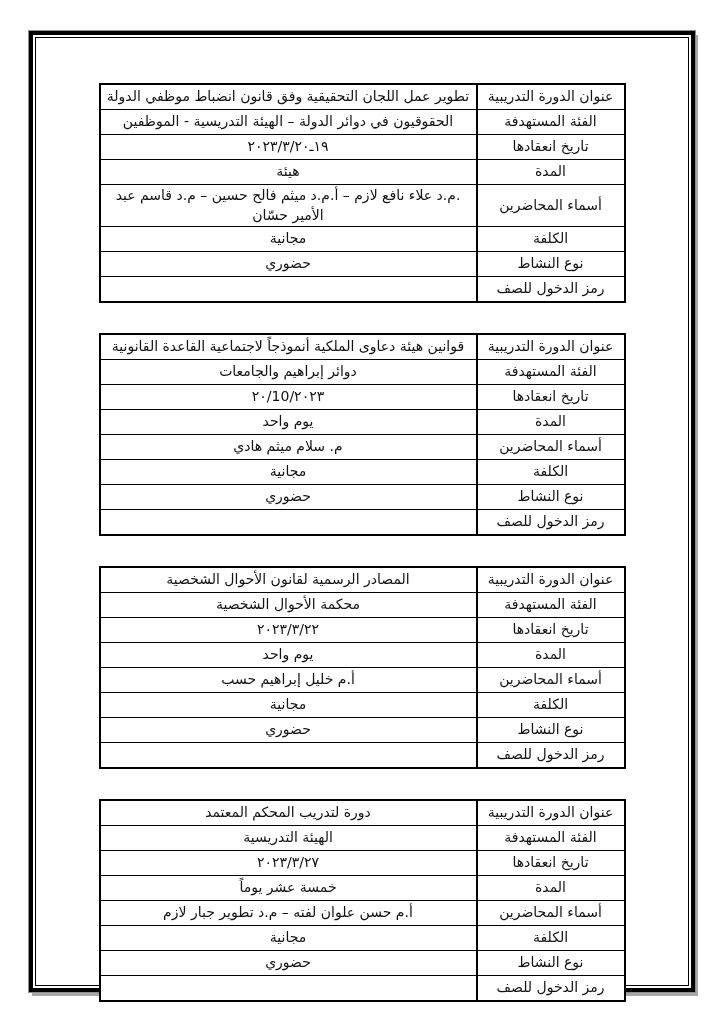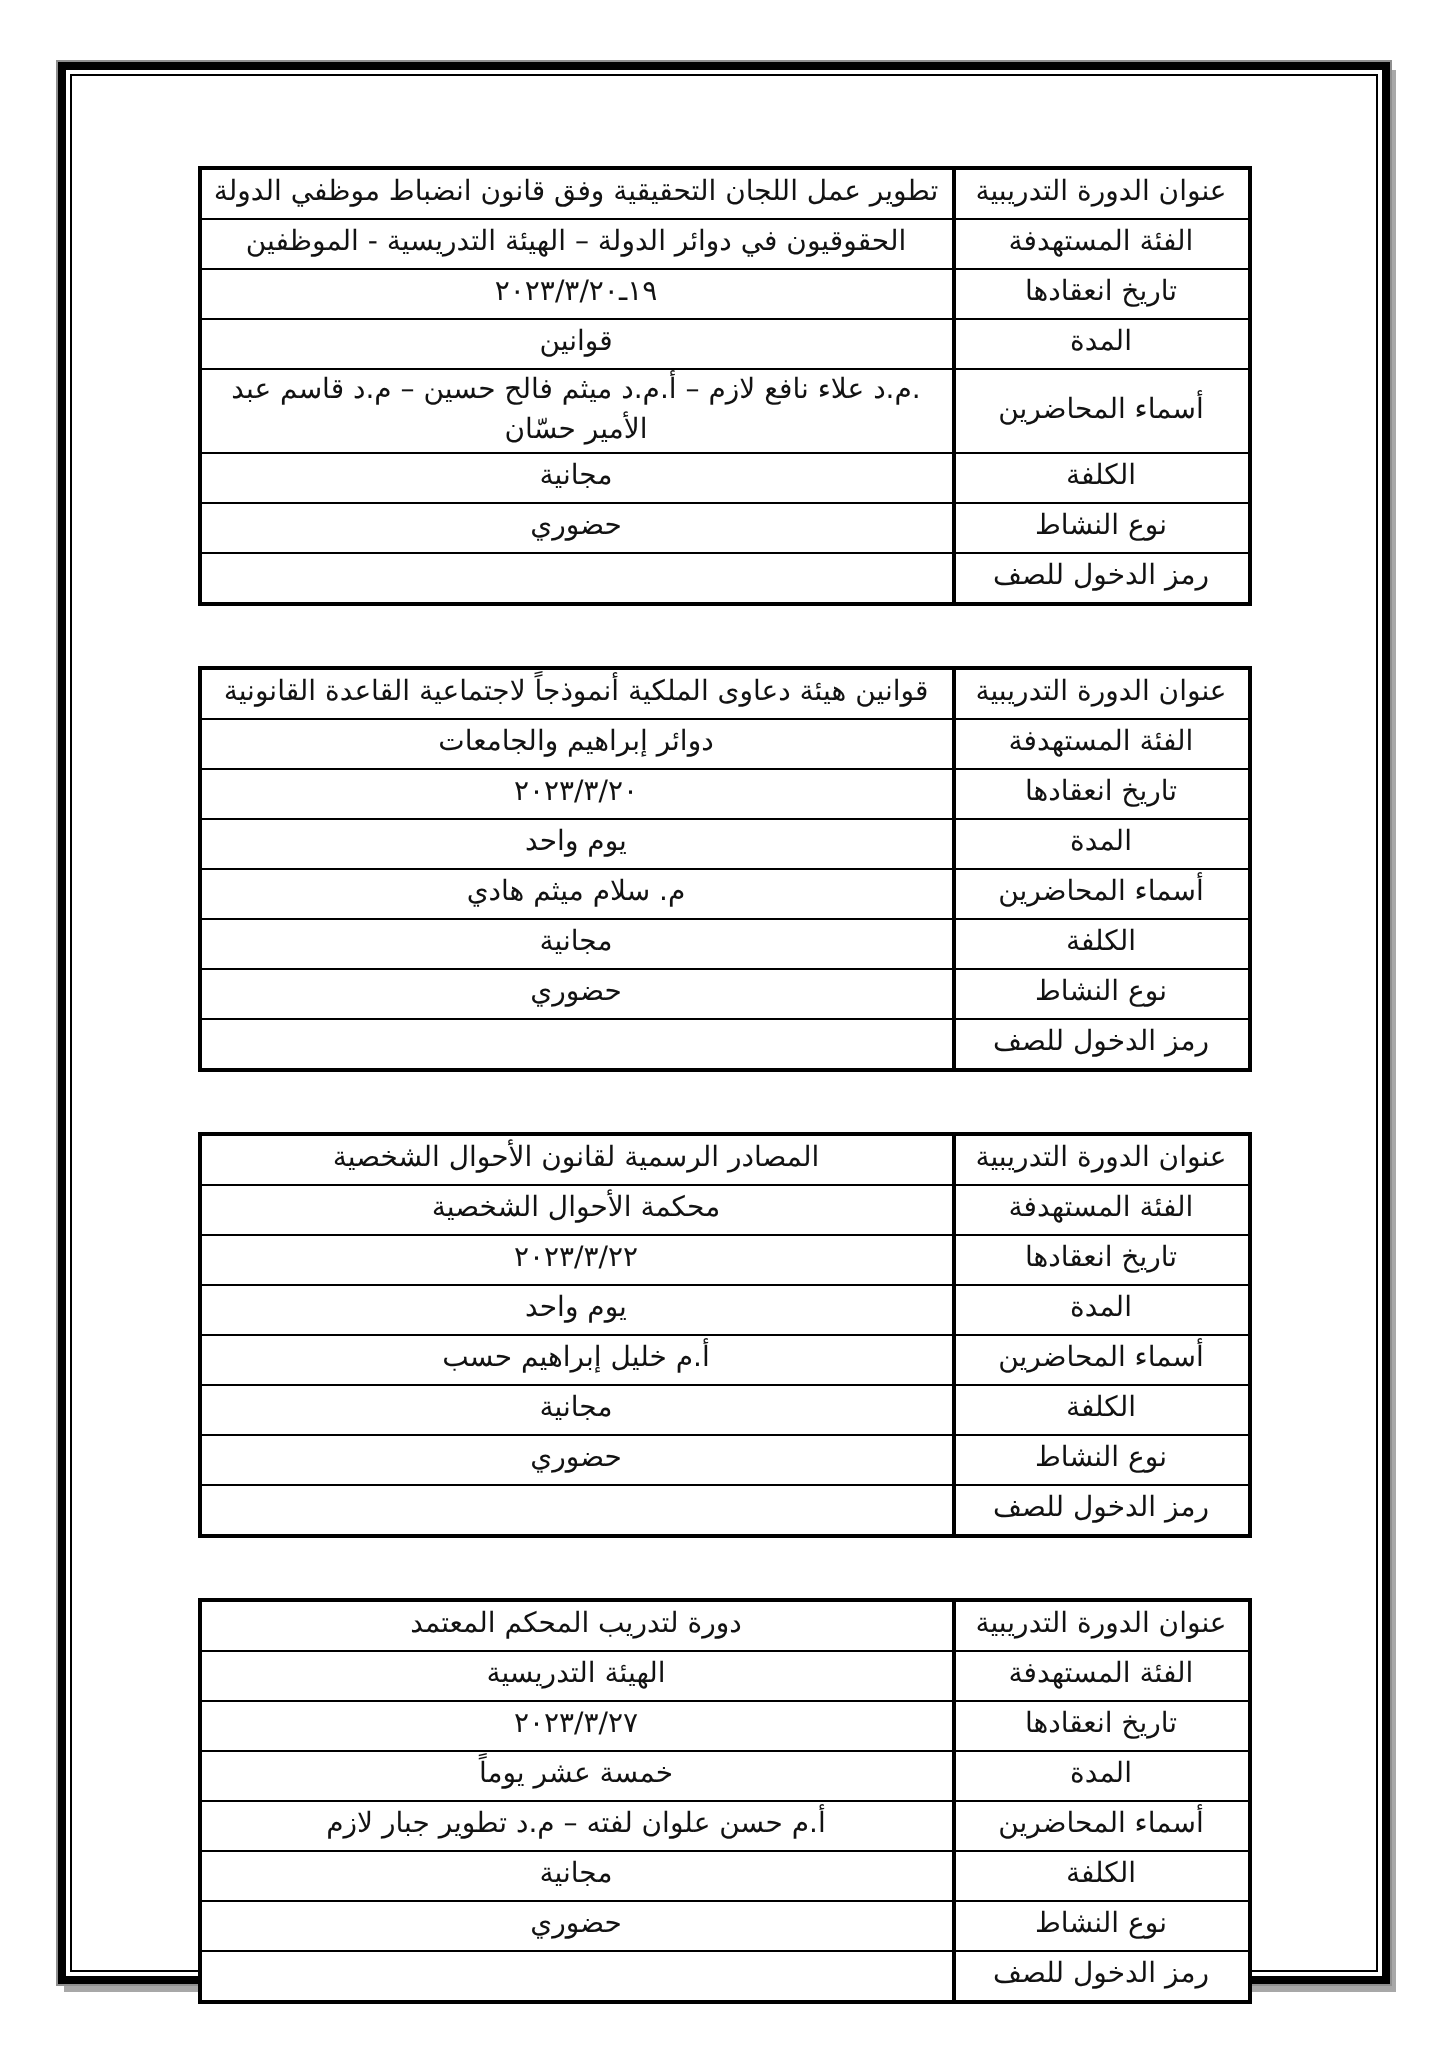--- a/index.html
+++ b/index.html
@@ -92,21 +92,21 @@
       <tr>
             <td class="label">الفئة المستهدفة</td>
             <td class="value">الحقوقيون في دوائر الدولة – الهيئة التدريسية - الموظفين</td>
           </tr>
       <tr>
             <td class="label">تاريخ انعقادها</td>
             <td class="value">١٩ـ٢٠٢٣/٣/٢٠</td>
           </tr>
       <tr>
             <td class="label">المدة</td>
-            <td class="value">قوانين</td>
+            <td class="value">هيئة</td>
           </tr>
       <tr>
             <td class="label">أسماء المحاضرين</td>
             <td class="value">.م.د علاء نافع لازم – أ.م.د ميثم فالح حسين – م.د قاسم عبد الأمير حسّان</td>
           </tr>
       <tr>
             <td class="label">الكلفة</td>
             <td class="value">مجانية</td>
           </tr>
       <tr>
@@ -125,21 +125,21 @@
           <tr>
             <td class="label">عنوان الدورة التدريبية</td>
             <td class="value">قوانين هيئة دعاوى الملكية أنموذجاً لاجتماعية القاعدة القانونية</td>
           </tr>
       <tr>
             <td class="label">الفئة المستهدفة</td>
             <td class="value">دوائر إبراهيم والجامعات</td>
           </tr>
       <tr>
             <td class="label">تاريخ انعقادها</td>
-            <td class="value">٢٠٢٣/٣/٢٠</td>
+            <td class="value">٢٠٢٣/10/٢٠</td>
           </tr>
       <tr>
             <td class="label">المدة</td>
             <td class="value">يوم واحد</td>
           </tr>
       <tr>
             <td class="label">أسماء المحاضرين</td>
             <td class="value">م. سلام ميثم هادي</td>
           </tr>
       <tr>

